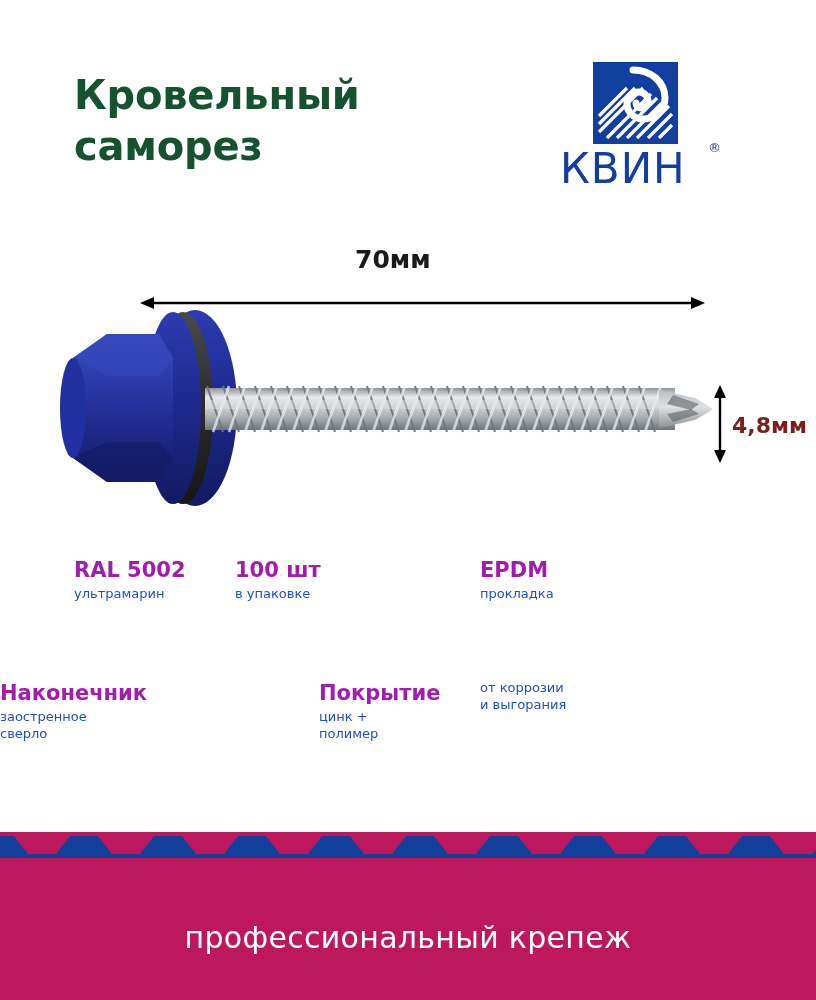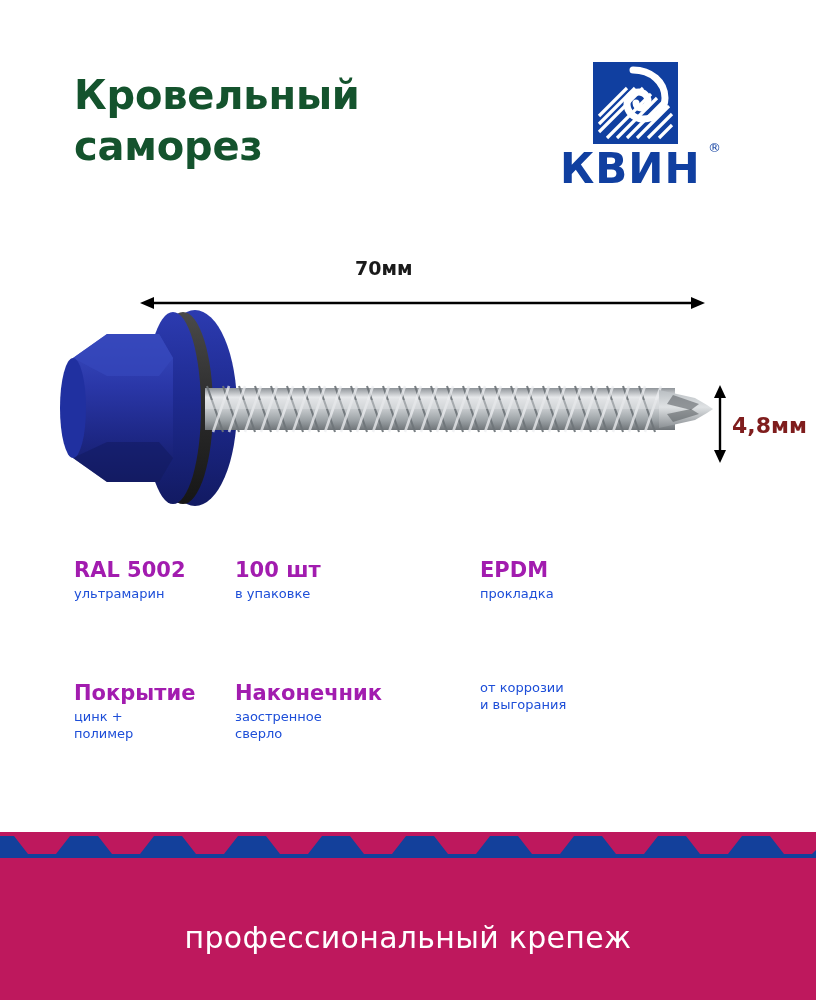--- a/index.html
+++ b/index.html
@@ -50,21 +50,21 @@
     width: 85px;
     height: 82px;
     background: #103fa0;
   }
   .logo-mark svg { display: block; }
   .logo-text {
     position: absolute;
     left: 0px;
     top: 82px;
     font-size: 42px;
-    font-weight: bold;
+    font-weight: normal;
     color: #103fa0;
     letter-spacing: 1px;
     font-family: "DejaVu Sans", "Liberation Sans", sans-serif;
   }
   .logo-reg {
     position: absolute;
     left: 148px;
     top: 78px;
     font-size: 13px;
     color: #103fa0;
@@ -75,22 +75,22 @@
     position: absolute;
     left: 0;
     top: 215px;
     width: 816px;
     height: 320px;
   }
 
   .dim-top-label {
     position: absolute;
     left: 355px;
-    top: 42px;
-    font-size: 19px;
+    top: 30px;
+    font-size: 25px;
     font-weight: bold;
     color: #1a1a1a;
   }
   .dim-top-arrow {
     position: absolute;
     left: 140px;
     top: 80px;
     width: 565px;
     height: 14px;
   }
@@ -316,29 +316,29 @@
       <div class="feat-title">100 шт</div>
       <div class="feat-sub">в упаковке</div>
     </div>
     <div class="feat-col c3">
       <div class="feat-title">EPDM</div>
       <div class="feat-sub">прокладка</div>
     </div>
   </div>
 
   <div class="feat-row r2">
+    <div class="feat-col c2">
+      <div class="feat-title">Наконечник</div>
+      <div class="feat-sub">заостренное
+сверло</div>
+    </div>
     <div class="feat-col c1">
       <div class="feat-title">Покрытие</div>
       <div class="feat-sub">цинк +
 полимер</div>
-    </div>
-    <div class="feat-col c2">
-      <div class="feat-title">Наконечник</div>
-      <div class="feat-sub">заостренное
-сверло</div>
     </div>
     <div class="feat-col c3">
       <div class="feat-sub">от коррозии
 и выгорания</div>
     </div>
   </div>
 </div>
 
 <div class="footer">
   <div class="footer-zigzag">

